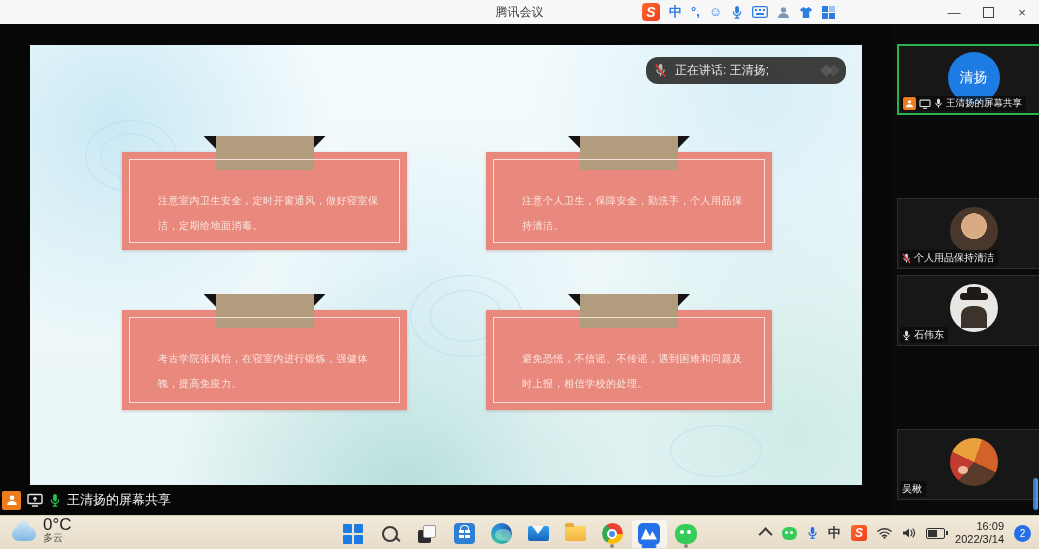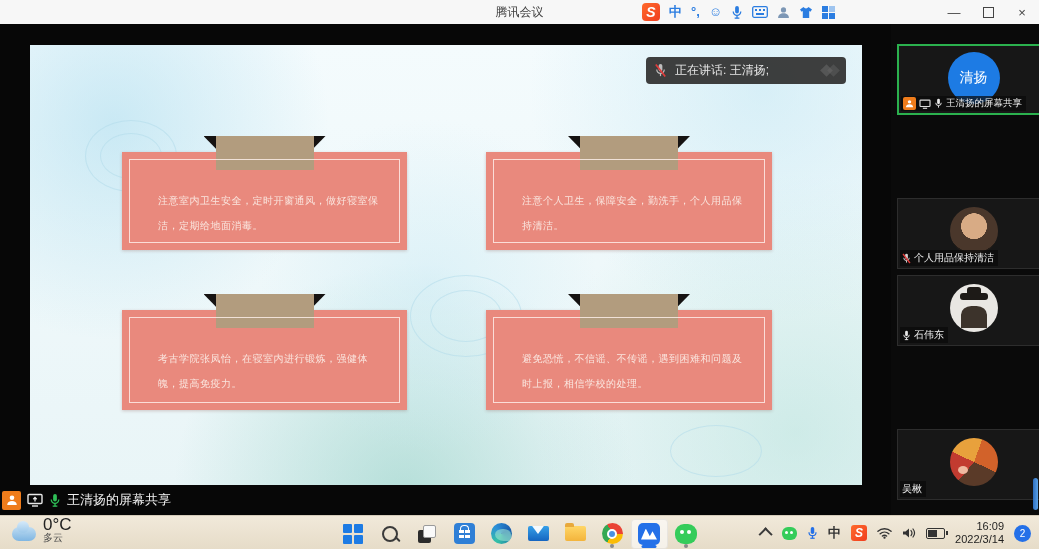--- a/index.html
+++ b/index.html
@@ -31,21 +31,21 @@
       radial-gradient(circle at 10% 18%, rgba(168,219,238,.55), transparent 26%),
       radial-gradient(circle at 88% 10%, rgba(188,228,242,.5), transparent 28%),
       radial-gradient(circle at 48% 55%, rgba(198,233,244,.45), transparent 34%),
       radial-gradient(circle at 45% 102%, rgba(140,205,193,.55), transparent 36%),
       radial-gradient(circle at 92% 88%, rgba(172,222,212,.45), transparent 30%),
       linear-gradient(#f4fbfd,#e9f5f7);}
   .ripple{position:absolute;border:1px solid rgba(176,218,233,.55);border-radius:50%;}
 
   
   #banner{position:absolute;left:616px;top:12px;width:200px;height:27px;background:rgba(52,52,52,.95);
-    border-radius:4px;display:flex;align-items:center;padding:0 8px;box-sizing:border-box;gap:8px;}
+    border-radius:12px;display:flex;align-items:center;padding:0 8px;box-sizing:border-box;gap:8px;}
   #banner .txt{color:#e6e6e6;font-size:12px;white-space:nowrap;}
   .diamonds{margin-left:auto;display:flex;gap:2px;}
   .diamonds i{width:9px;height:9px;background:#6a6a6a;opacity:.55;transform:rotate(45deg);display:block;}
   .diamonds i:nth-child(2){margin-left:-4px;opacity:.4;}
 
   
   .card{position:absolute;background:#e9897d;box-shadow:0 1px 3px rgba(120,60,50,.25);}
   .card-frame{position:absolute;left:7px;right:7px;top:7px;bottom:7px;border:1px solid rgba(255,243,238,.8);}
   .card-text{position:absolute;left:36px;right:28px;top:36px;color:#fae5de;font-size:10px;line-height:25px;letter-spacing:.5px;}
   .tab-black{position:absolute;top:-16px;left:50%;transform:translateX(-50%);width:122px;height:20px;background:#161312;

